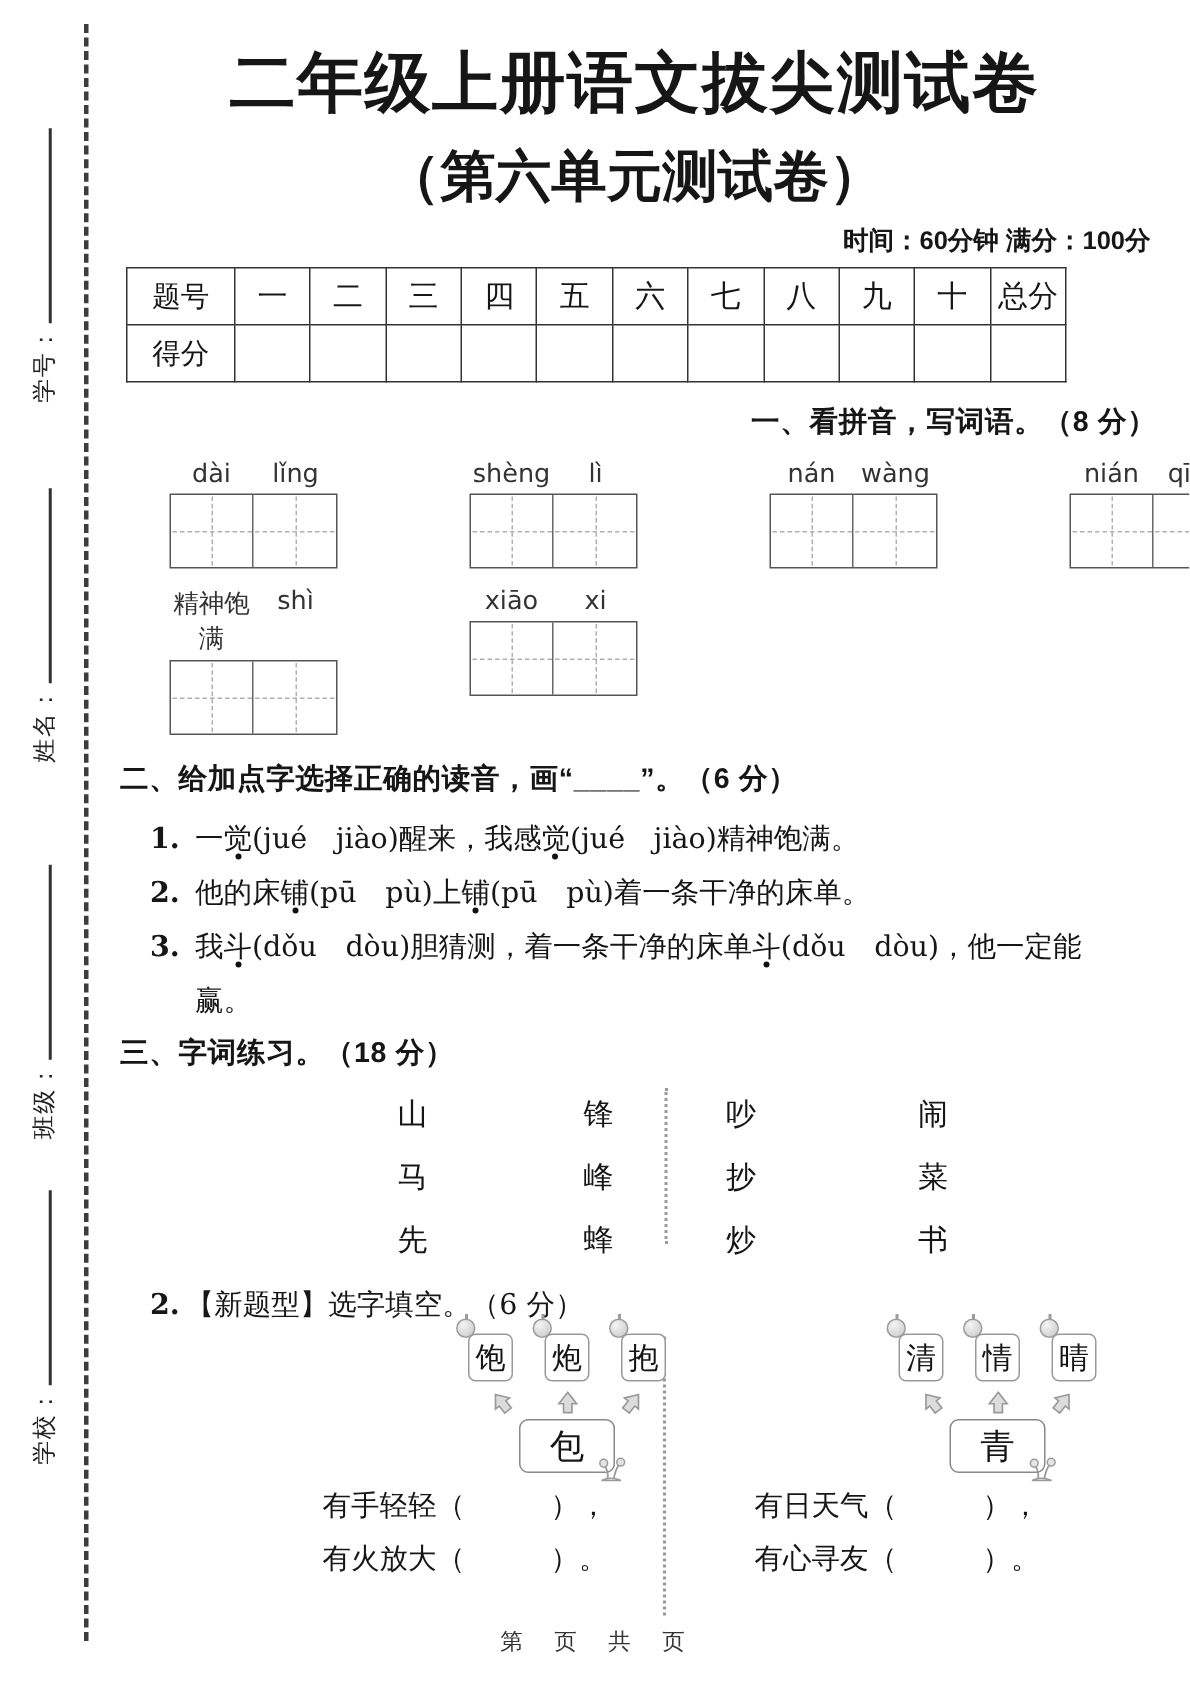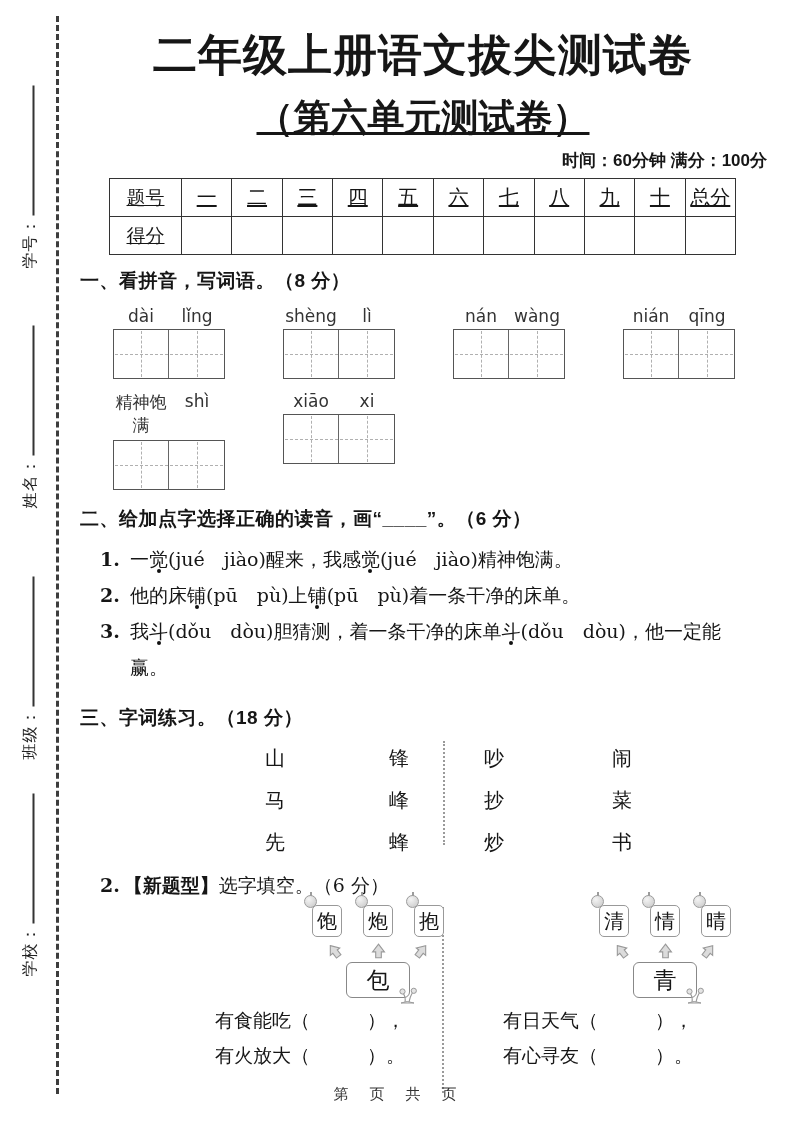--- a/index.html
+++ b/index.html
@@ -17,56 +17,56 @@
   .side-group { position:absolute; left:30px; width:0; height:0; }
   .side-rot {
     display:inline-block; white-space:nowrap;
     transform:translate(-50%,-50%) rotate(-90deg);
     font-size:16px; color:#222; letter-spacing:1px;
   }
   .side-line { display:inline-block; width:130px; height:2px; background:#333; vertical-align:baseline; margin-left:2px; }
   
   .content { position:absolute; left:75px; top:0; width:696px; }
   .title { margin-top:26px; text-align:center; font-size:44px; font-weight:bold; letter-spacing:1px; font-family:Liberation Mono, monospace; }
-  .subtitle { margin-top:8px; text-align:center; font-size:37px; font-weight:bold;text-decoration:underline; }
+  .subtitle { margin-top:8px; text-align:center; font-size:37px; font-weight:bold; }
   .info-line { margin-top:6px; text-align:right; padding-right:4px; font-size:17px; font-weight:bold; }
   
-  table.score { border-collapse:collapse; margin-left:34px; margin-top:6px; width:627px; table-layout:fixed;text-decoration:underline; }
+  table.score { border-collapse:collapse; margin-left:9px; margin-top:6px; width:627px; table-layout:fixed; }
   table.score td {
     border:1.6px solid #333; height:38px; text-align:center; vertical-align:middle;
     font-size:20px; font-family:"DejaVu Serif", serif;
   }
   table.score td.lab { width:72px; font-family:"Liberation Sans", sans-serif; font-size:19px; }
   
   .sec-head { margin-left:5px; font-size:19px; font-weight:bold; letter-spacing:0.5px; }
-  .sec1-head { margin-top:13px; }
+  .sec1-head { margin-top:13px;text-align:right; }
   .kai { font-family:"DejaVu Serif", serif; }
   
   .py-row { display:flex; margin-left:38px; margin-top:12px; }
-  .py-group { width:112px; margin-right:58px; }
+  .py-group { width:112px; margin-right:88px; }
   .py { display:flex; font-size:17px; color:#333; margin-bottom:3px; font-family:"DejaVu Sans", sans-serif; }
   .py span { flex:1; text-align:center; }
   .wbox { position:relative; width:112px; height:50px; border:1.7px solid #555; background:#fff; }
   .wbox::after { content:""; position:absolute; left:1px; right:1px; top:50%; border-top:1px dashed #b0b0b0; }
   .wcell { position:absolute; top:0; bottom:0; width:50%; }
   .wcell.c1 { left:0; border-right:1.4px solid #666; }
   .wcell.c2 { right:0; }
   .wcell::before { content:""; position:absolute; left:50%; top:1px; bottom:1px; border-left:1px dashed #b0b0b0; }
   
   .sec2-head { margin-top:16px; }
   .q-list { margin-top:9px; }
   .q-item { position:relative; margin-left:25px; padding-left:30px; width:650px; font-size:19px; line-height:36px; font-family:"DejaVu Serif", serif; }
   .q-num { position:absolute; left:0; top:0; font-weight:bold; }
   .dotted { position:relative; }
   .dotted::after { content:""; position:absolute; left:50%; bottom:-3px; transform:translateX(-50%); width:4px; height:4px; border-radius:50%; background:#111; }
   
-  .sec3-head { margin-top:20px; }
+  .sec3-head { margin-top:4px; }
   .sub-head { margin-left:25px; margin-top:10px; font-size:19px; }
   .sub-num { font-weight:bold; font-family:"DejaVu Serif", serif; margin-right:4px; }
-  .sub-tag { font-weight:bold; font-family:"Liberation Sans", sans-serif; }
+  .sub-tag { font-weight:normal; font-family:"Liberation Sans", sans-serif; }
   .match-area { position:relative; height:126px; margin-top:6px; }
   .match-col { position:absolute; top:0; width:24px; text-align:center; font-size:20px; font-family:"DejaVu Serif", serif; }
   .match-col div { height:42px; line-height:42px; }
   .dot-divider { position:absolute; width:0; border-left:2px dotted #9a9a9a; }
   .match-area .dot-divider { left:368px; top:4px; height:104px; }
   
   .sub2-area { position:relative; height:205px; margin-top:4px; }
   .sub2-area .dot-divider { left:367px; top:4px; height:186px; }
   .diagram { position:absolute; top:2px; width:150px; display:flex; flex-direction:column; align-items:center; }
   .diagram.d1 { left:228px; }
@@ -292,21 +292,21 @@
           </div>
           <div class="base-box">青<svg class="sprout" width="24" height="17" viewBox="0 0 24 17">
               <path d="M8 16 Q9 10 6 6" stroke="#9a9a9a" stroke-width="1.2" fill="none"></path>
               <path d="M12 16 Q13 9 16 5" stroke="#9a9a9a" stroke-width="1.2" fill="none"></path>
               <circle cx="5.5" cy="4.5" r="2.6" fill="#e4e4e4" stroke="#9a9a9a" stroke-width="1"></circle>
               <circle cx="16.8" cy="3.8" r="2.6" fill="#e4e4e4" stroke="#9a9a9a" stroke-width="1"></circle>
               <path d="M4 16 Q10 13 17 16 Z" fill="#efefef" stroke="#9a9a9a" stroke-width="1"></path>
             </svg></div>
         </div>
         <div class="fill-col f1">
-          <div>有食能吃（　　　），</div>
+          <div>有手轻轻（　　　），</div>
           <div>有火放大（　　　）。</div>
         </div>
         <div class="fill-col f2">
           <div>有日天气（　　　），</div>
           <div>有心寻友（　　　）。</div>
         </div>
       </div>
 
   </div>
 

